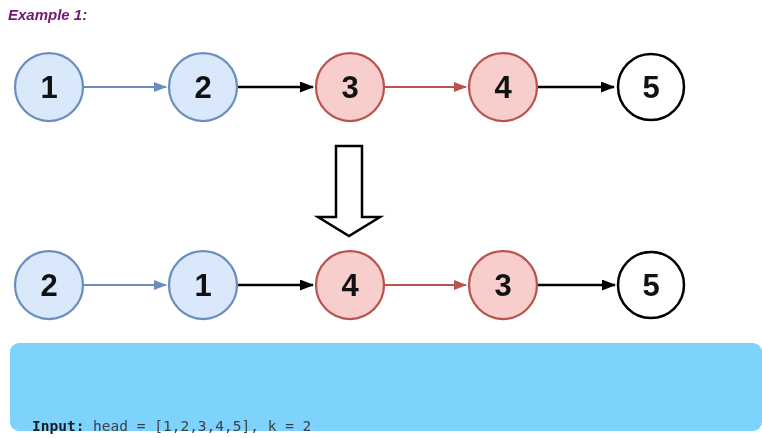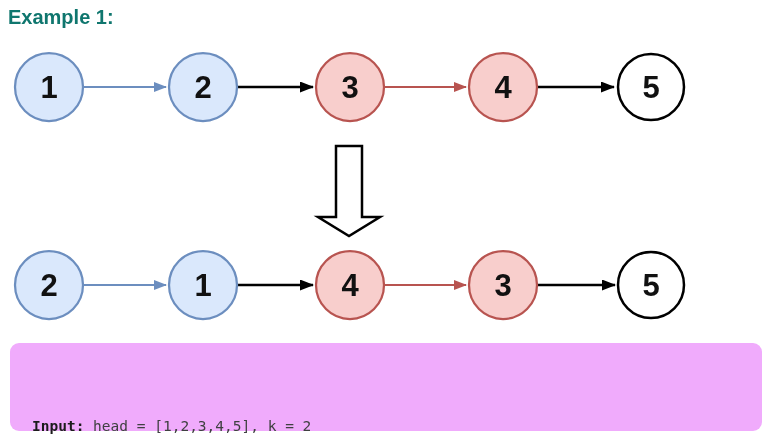--- a/index.html
+++ b/index.html
@@ -8,43 +8,44 @@
     width: 762px;
     height: 438px;
     background: #ffffff;
     font-family: "Liberation Sans", sans-serif;
     overflow: hidden;
   }
   .example-heading {
     position: absolute;
     left: 8px;
     top: 6px;
-    font-size: 20px;
+    font-size: 15px;
     font-weight: bold;
-    color: #0f766e;
+    color: #701a75;
+    font-style: italic;
   }
   .diagram-svg {
     position: absolute;
     left: 0;
     top: 0;
   }
   .node-label {
     font-family: "Liberation Sans", sans-serif;
     font-size: 31px;
     font-weight: bold;
     fill: #111111;
     text-anchor: middle;
   }
   .code-block {
     position: absolute;
     left: 10px;
     right: 0;
     top: 343px;
     height: 88px;
-    background: #f0abfc;
+    background: #7dd3fc;
     border-radius: 9px;
     box-sizing: border-box;
     padding: 18px 0 0 22px;
     font-family: "DejaVu Sans Mono", "Liberation Mono", monospace;
     font-size: 14.5px;
     line-height: 26px;
     white-space: pre;
   }
   .code-line { display: block; }
   .code-label { font-weight: bold; color: #1c1c1c; }

